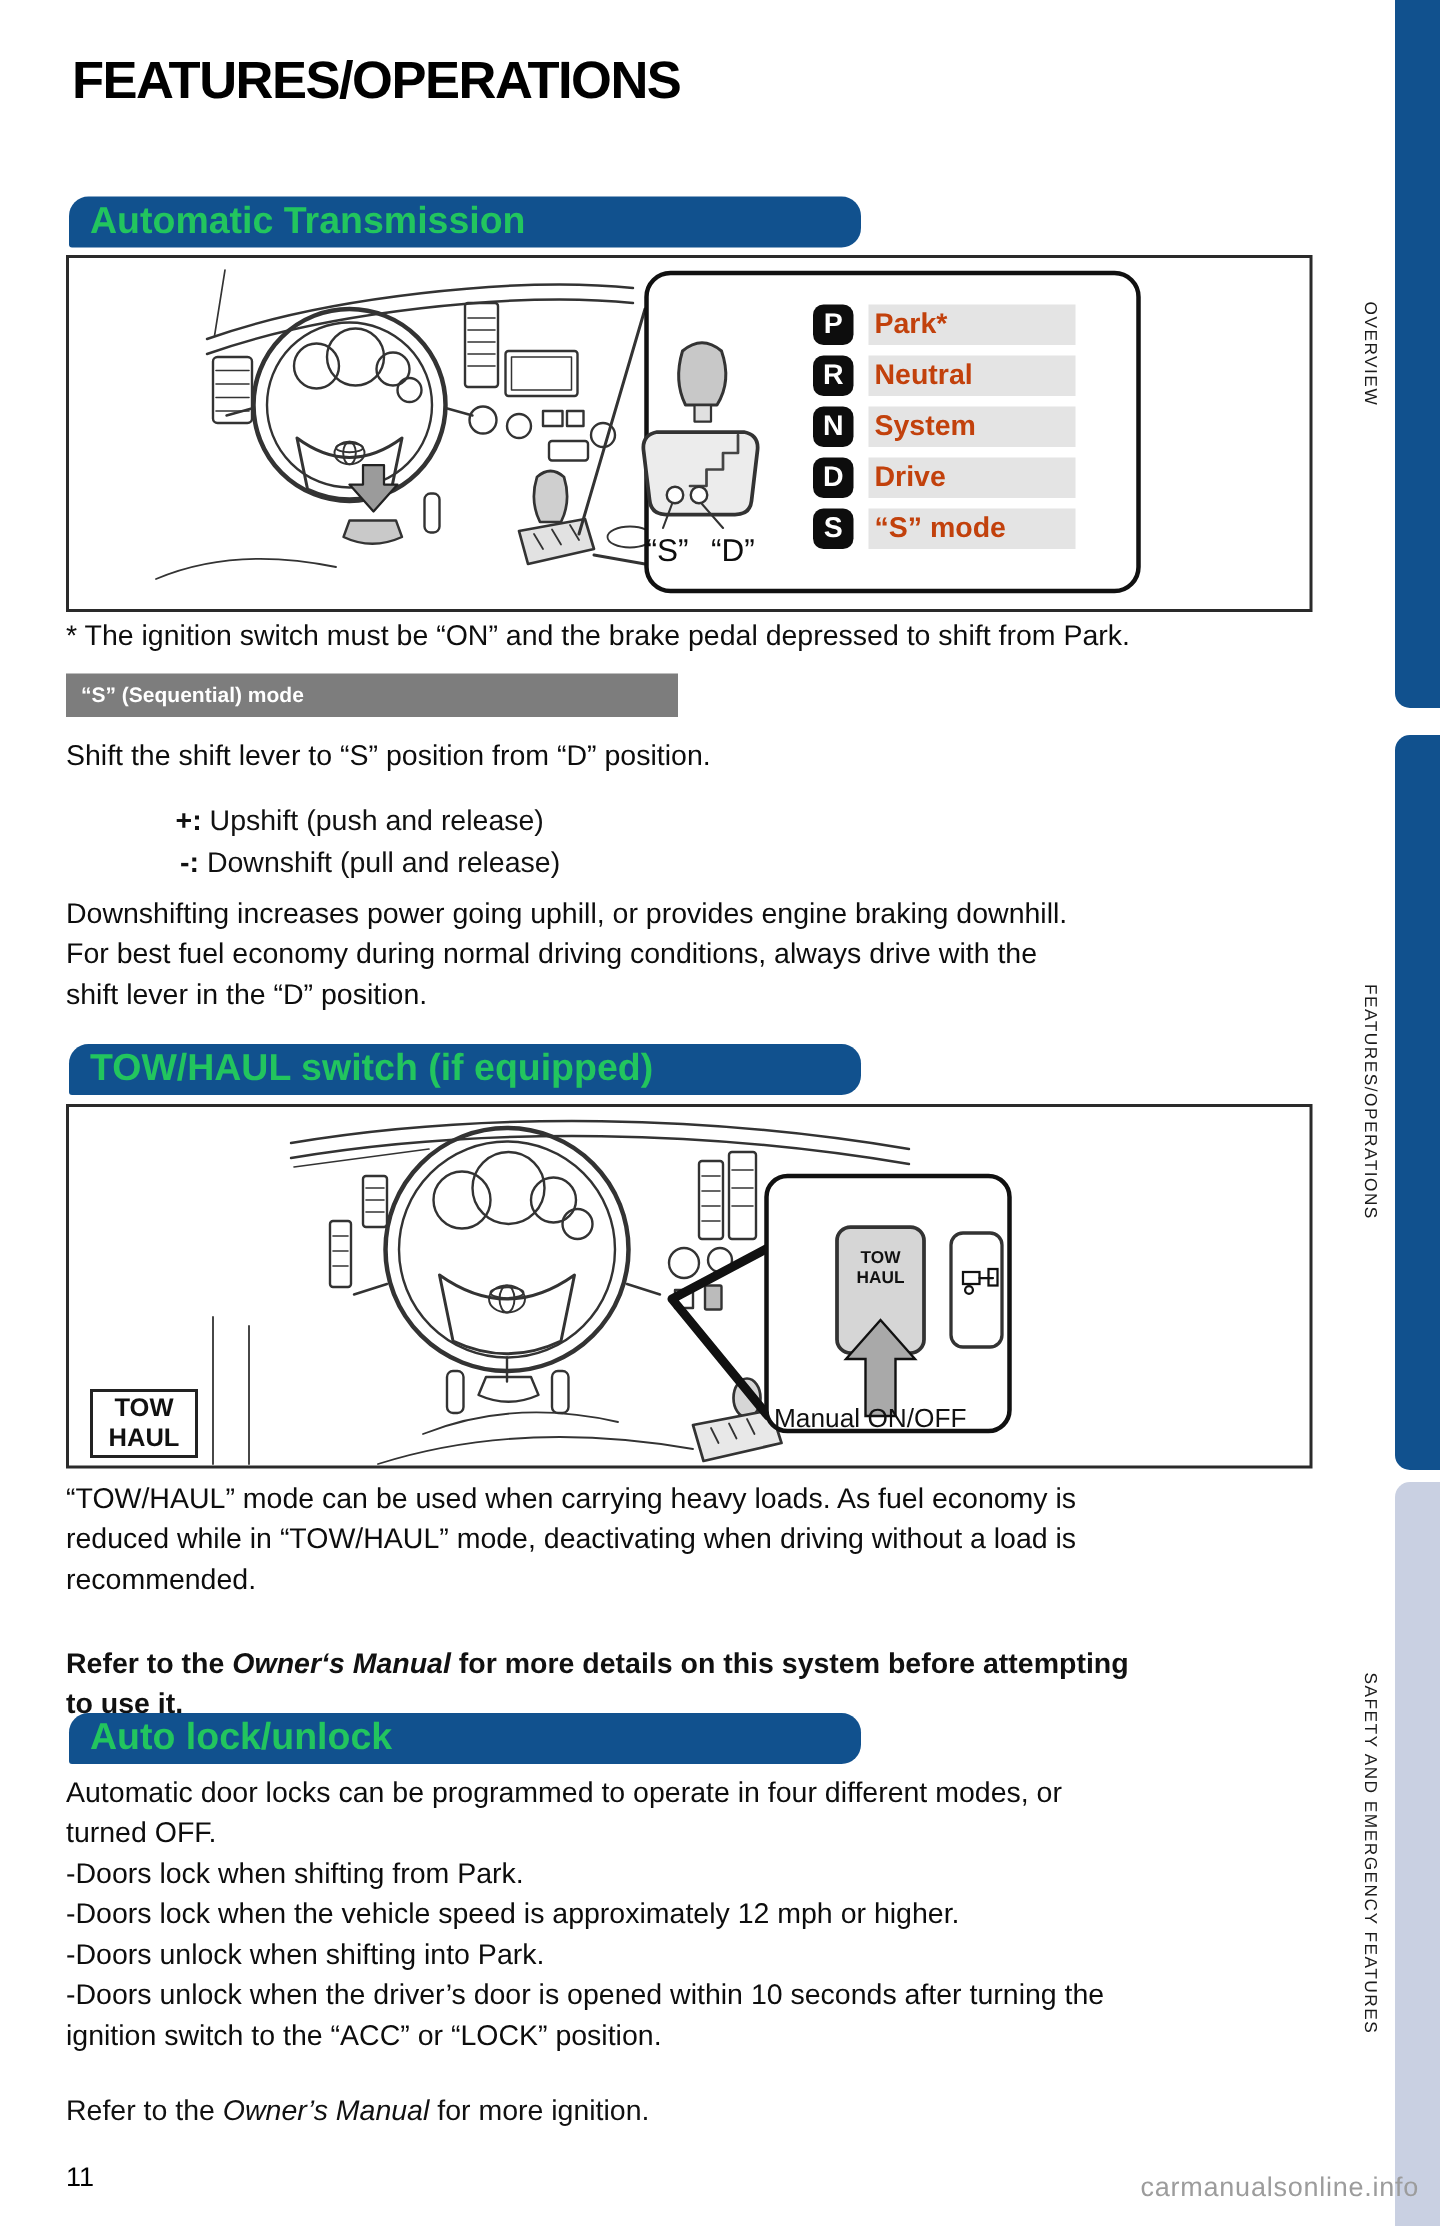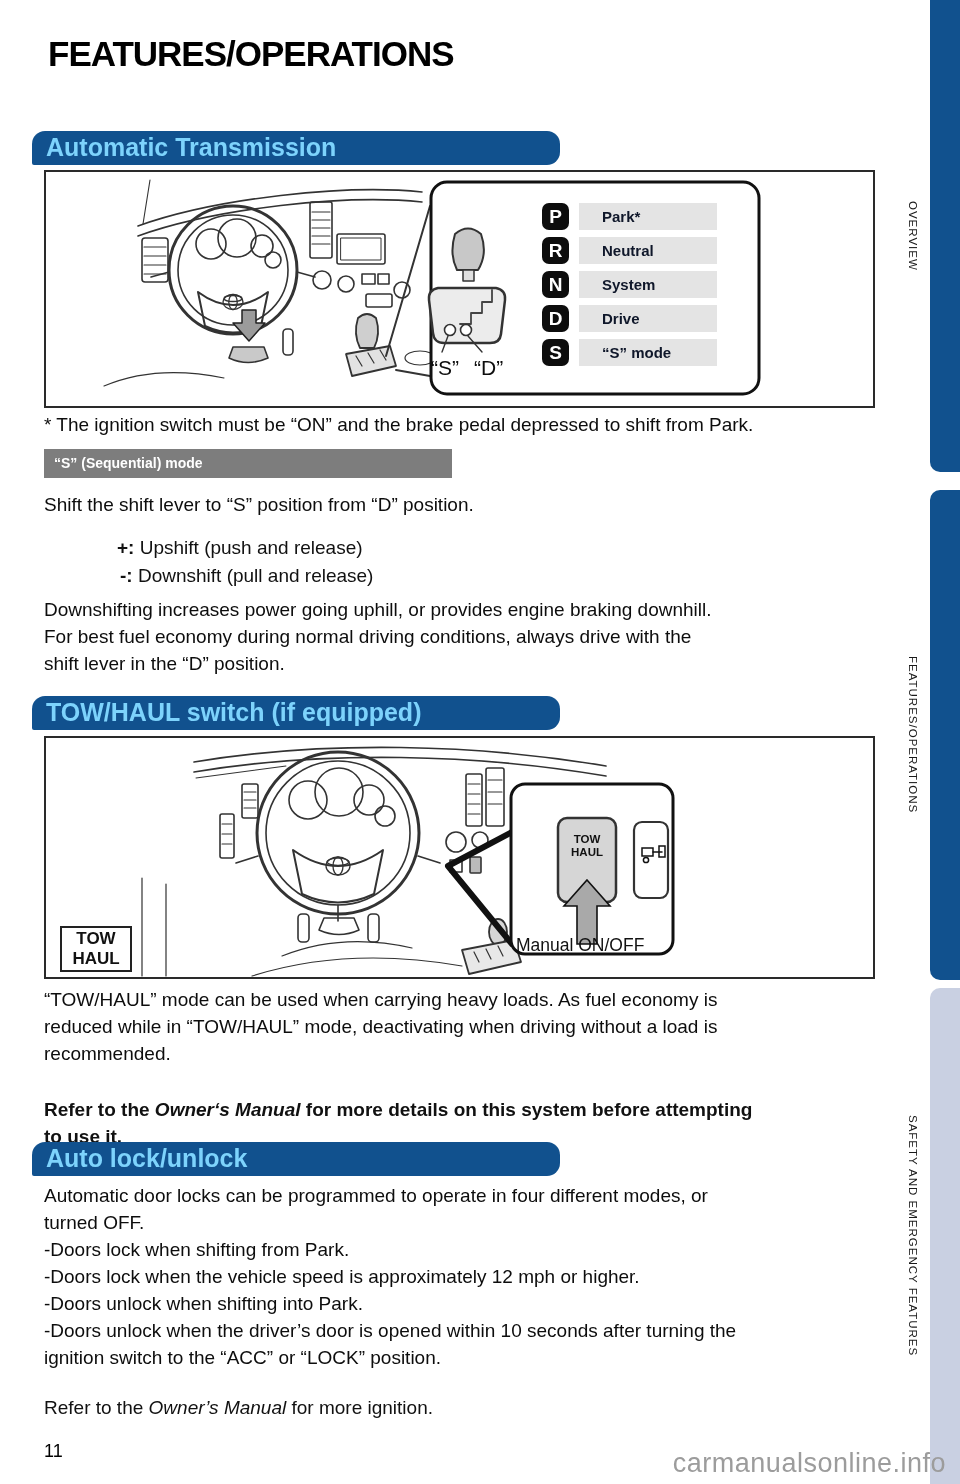--- a/index.html
+++ b/index.html
@@ -10,21 +10,21 @@
   .seg1{top:0;height:472px;background:#11518e;border-radius:0 0 0 10px;}
   .seg2{top:490px;height:490px;background:#11518e;border-radius:10px 0 0 10px;}
   .seg3{top:988px;height:496px;background:#c9d0e2;border-radius:10px 0 0 0;}
   .side-label{position:absolute;right:36px;width:22px;display:flex;align-items:center;justify-content:center;
         writing-mode:vertical-rl;font-size:11.5px;letter-spacing:1px;color:#1a1a1a;white-space:nowrap;}
   .sl1{top:0;height:472px;}
   .sl2{top:490px;height:490px;}
   .sl3{top:988px;height:496px;}
   
   .title{position:absolute;left:48px;top:34px;font-size:35px;font-weight:bold;letter-spacing:-1px;color:#000;}
-  .blue-hdr{position:absolute;left:32px;width:528px;height:34px;background:#11518e;color:#7dd3fc;
+  .blue-hdr{position:absolute;left:46px;width:528px;height:34px;background:#11518e;color:#22c55e;
         font-size:25px;font-weight:bold;line-height:33px;padding-left:14px;box-sizing:border-box;
         border-radius:13px 13px 13px 2px;}
   .hdr1{top:131px;}
   .hdr2{top:696px;}
   .hdr3{top:1142px;}
   .gray-hdr{position:absolute;left:44px;top:449px;width:408px;height:29px;background:#7d7d7d;color:#fff;
         font-size:14px;font-weight:bold;line-height:28px;padding-left:10px;box-sizing:border-box;}
   
   .txt{position:absolute;font-size:19px;line-height:27px;color:#0d0d0d;}
   .pre{white-space:pre-line;}
@@ -35,31 +35,31 @@
   .down{left:120px;top:562px;}
   .key{font-weight:bold;}
   .seq-body{left:44px;top:596px;width:846px;}
   .tow-body{left:44px;top:986px;width:846px;}
   .refer{position:absolute;font-size:19px;line-height:27px;white-space:pre-line;}
   .tow-refer{left:44px;top:1077px;width:846px;font-weight:bold;}
   .lock-block{left:44px;top:1182px;width:850px;}
   .lock-refer{left:44px;top:1375px;width:846px;}
   .manual{font-style:italic;margin-top:47px;}
   .pagenum{position:absolute;left:44px;top:1441px;width:836px;text-align:left;font-size:18px;color:#000;}
-  .watermark{position:absolute;right:14px;top:1448px;font-size:27px;color:#9c9c9c;letter-spacing:0.5px;}
+  .watermark{position:absolute;right:14px;top:1448px;font-size:18px;color:#9c9c9c;letter-spacing:0.5px;}
   
   .figure{position:absolute;left:44px;width:831px;background:#fff;border:2px solid #2a2a2a;box-sizing:border-box;}
   .fig1{top:170px;height:238px;}
   .fig2{top:736px;height:243px;}
   .figure svg{position:absolute;left:0;top:0;}
   .gear-row{position:absolute;left:496px;height:27px;}
   .gear-badge{position:absolute;left:0;width:27px;height:27px;background:#0d0d0d;border-radius:7px;color:#fff;
         font-size:19px;font-weight:bold;text-align:center;line-height:27px;}
-  .gear-bar{position:absolute;left:37px;width:138px;height:27px;background:#e4e4e4;color:#0f172a;
-        font-size:15px;font-weight:bold;line-height:27px;padding-left:23px;box-sizing:border-box;white-space:nowrap;}
+  .gear-bar{position:absolute;left:37px;width:138px;height:27px;background:#e4e4e4;color:#c2410c;
+        font-size:19px;font-weight:bold;line-height:27px;padding-left:4px;box-sizing:border-box;white-space:nowrap;}
   .lever-lbl{position:absolute;top:184px;font-size:21px;color:#0d0d0d;white-space:nowrap;}
   .lbl-s{left:385px;}
   .lbl-d{left:428px;}
   .tow-box{position:absolute;left:14px;top:188px;width:72px;height:46px;border:2.5px solid #222;
         display:flex;align-items:center;justify-content:center;text-align:center;
         font-size:17px;font-weight:bold;line-height:20px;white-space:pre-line;box-sizing:border-box;}
   .btn-text{position:absolute;left:512px;top:95px;width:58px;text-align:center;
         font-size:11.5px;font-weight:bold;line-height:13px;white-space:pre-line;}
   .system-label{position:absolute;left:470px;top:197px;font-size:17.5px;white-space:nowrap;}
 </style>

